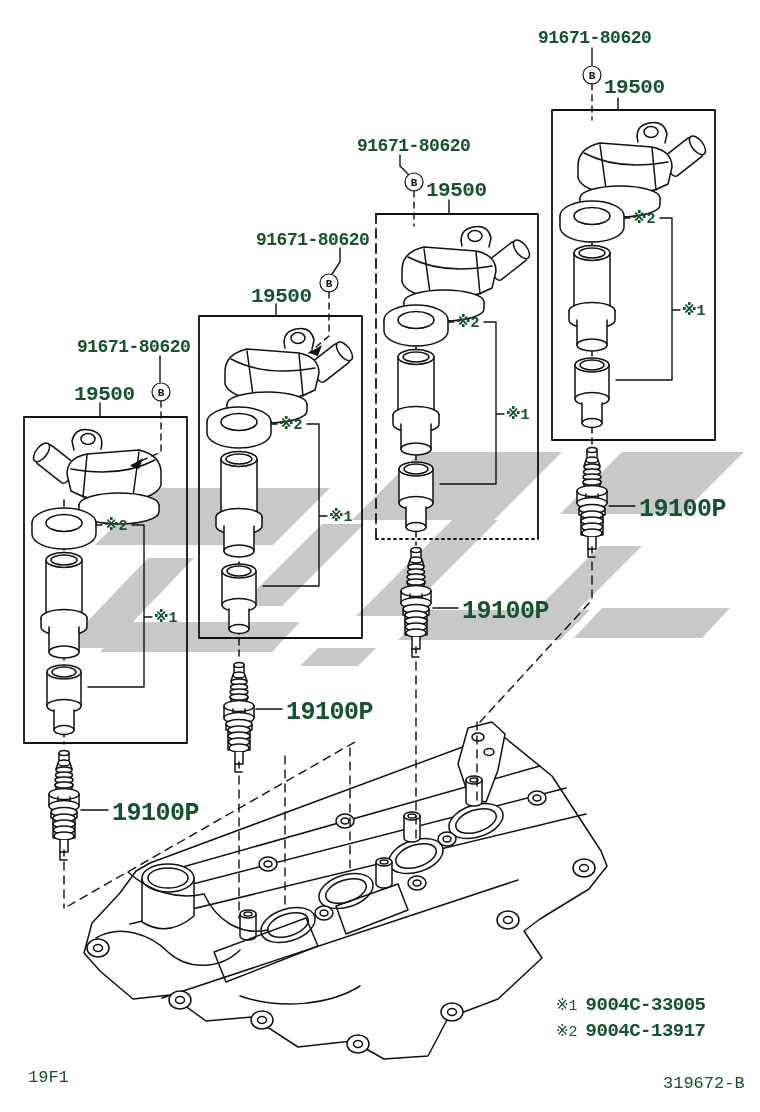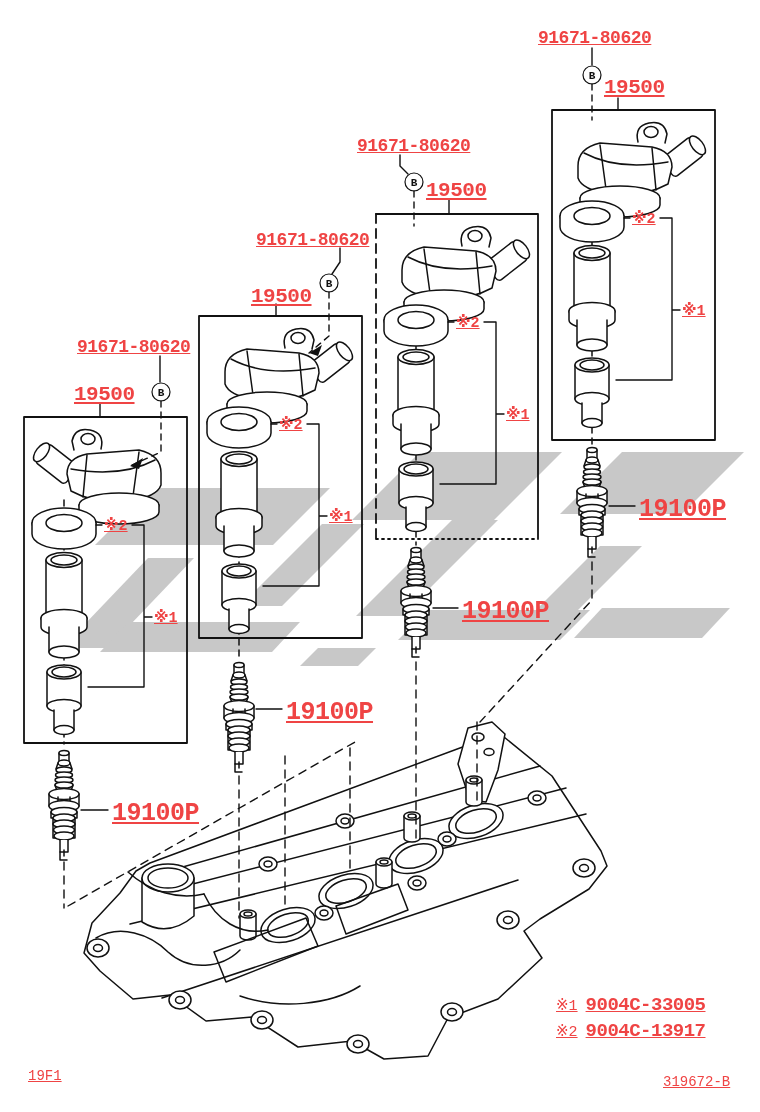--- a/index.html
+++ b/index.html
@@ -1,27 +1,27 @@
 <!DOCTYPE html>
 <html><head>
 <meta charset="utf-8">
 <style>
   html,body{margin:0;padding:0;background:#fff;}
   #canvas{position:relative;width:760px;height:1112px;background:#fff;overflow:hidden;
           font-family:"Liberation Mono","DejaVu Sans Mono","DejaVu Sans",monospace;color:#111;}
   #art{position:absolute;left:0;top:0;}
-  .lbl{position:absolute;white-space:nowrap;color:#ef4444;text-decoration:underline;}
+  .lbl{position:absolute;white-space:nowrap;color:#14532d;}
   .part-num{font-size:18px;font-weight:bold;letter-spacing:-0.5px;}
   .asm-num{font-size:21px;font-weight:bold;letter-spacing:-0.5px;}
   .plug-num{font-size:25px;font-weight:bold;letter-spacing:-0.5px;}
   .ref-mark{font-size:15px;font-weight:bold;}
   .legend-row{font-size:19px;}
   .legend-row .ref{font-size:15px;font-weight:normal;margin-right:8px;}
   .legend-row .pn{font-weight:bold;letter-spacing:-0.5px;margin-top:26px;}
-  .footer-code{font-size:14px;text-align:right;}
+  .footer-code{font-size:17px;text-align:right;}
 </style>
 </head>
 <body>
 
 <div id="canvas">
 
 <svg id="art" width="760" height="1112" viewBox="0 0 760 1112">
   <defs>
     <g id="coil">
       <path d="M78,24 q-4,-16 11,-19 q15,-3 18,11 l-2,9" fill="#fff"></path>

